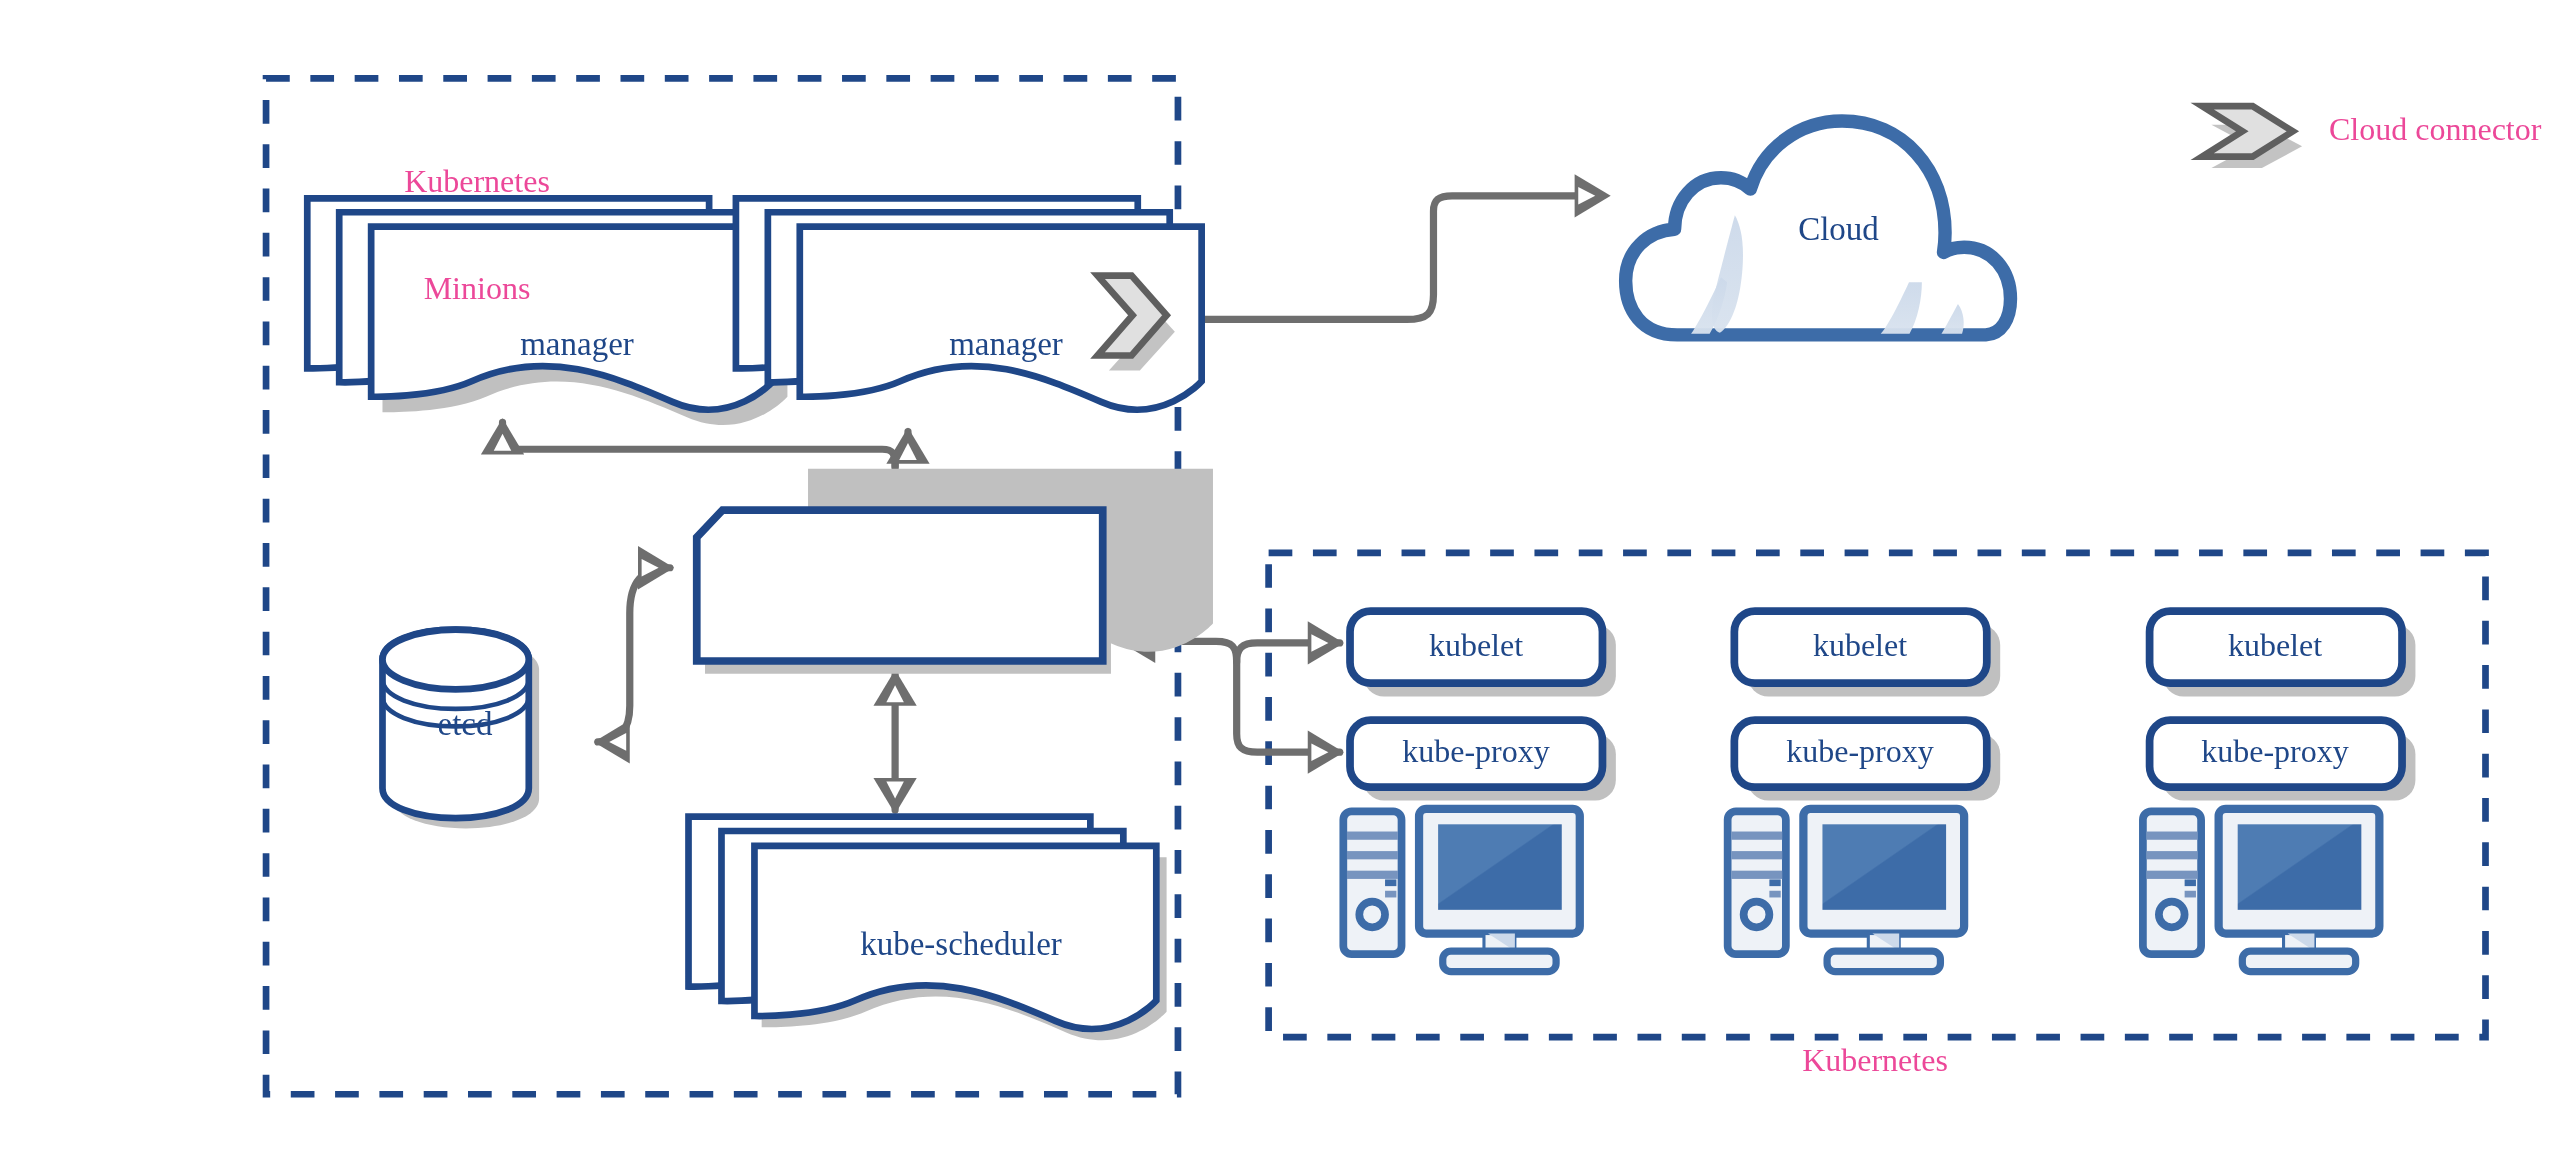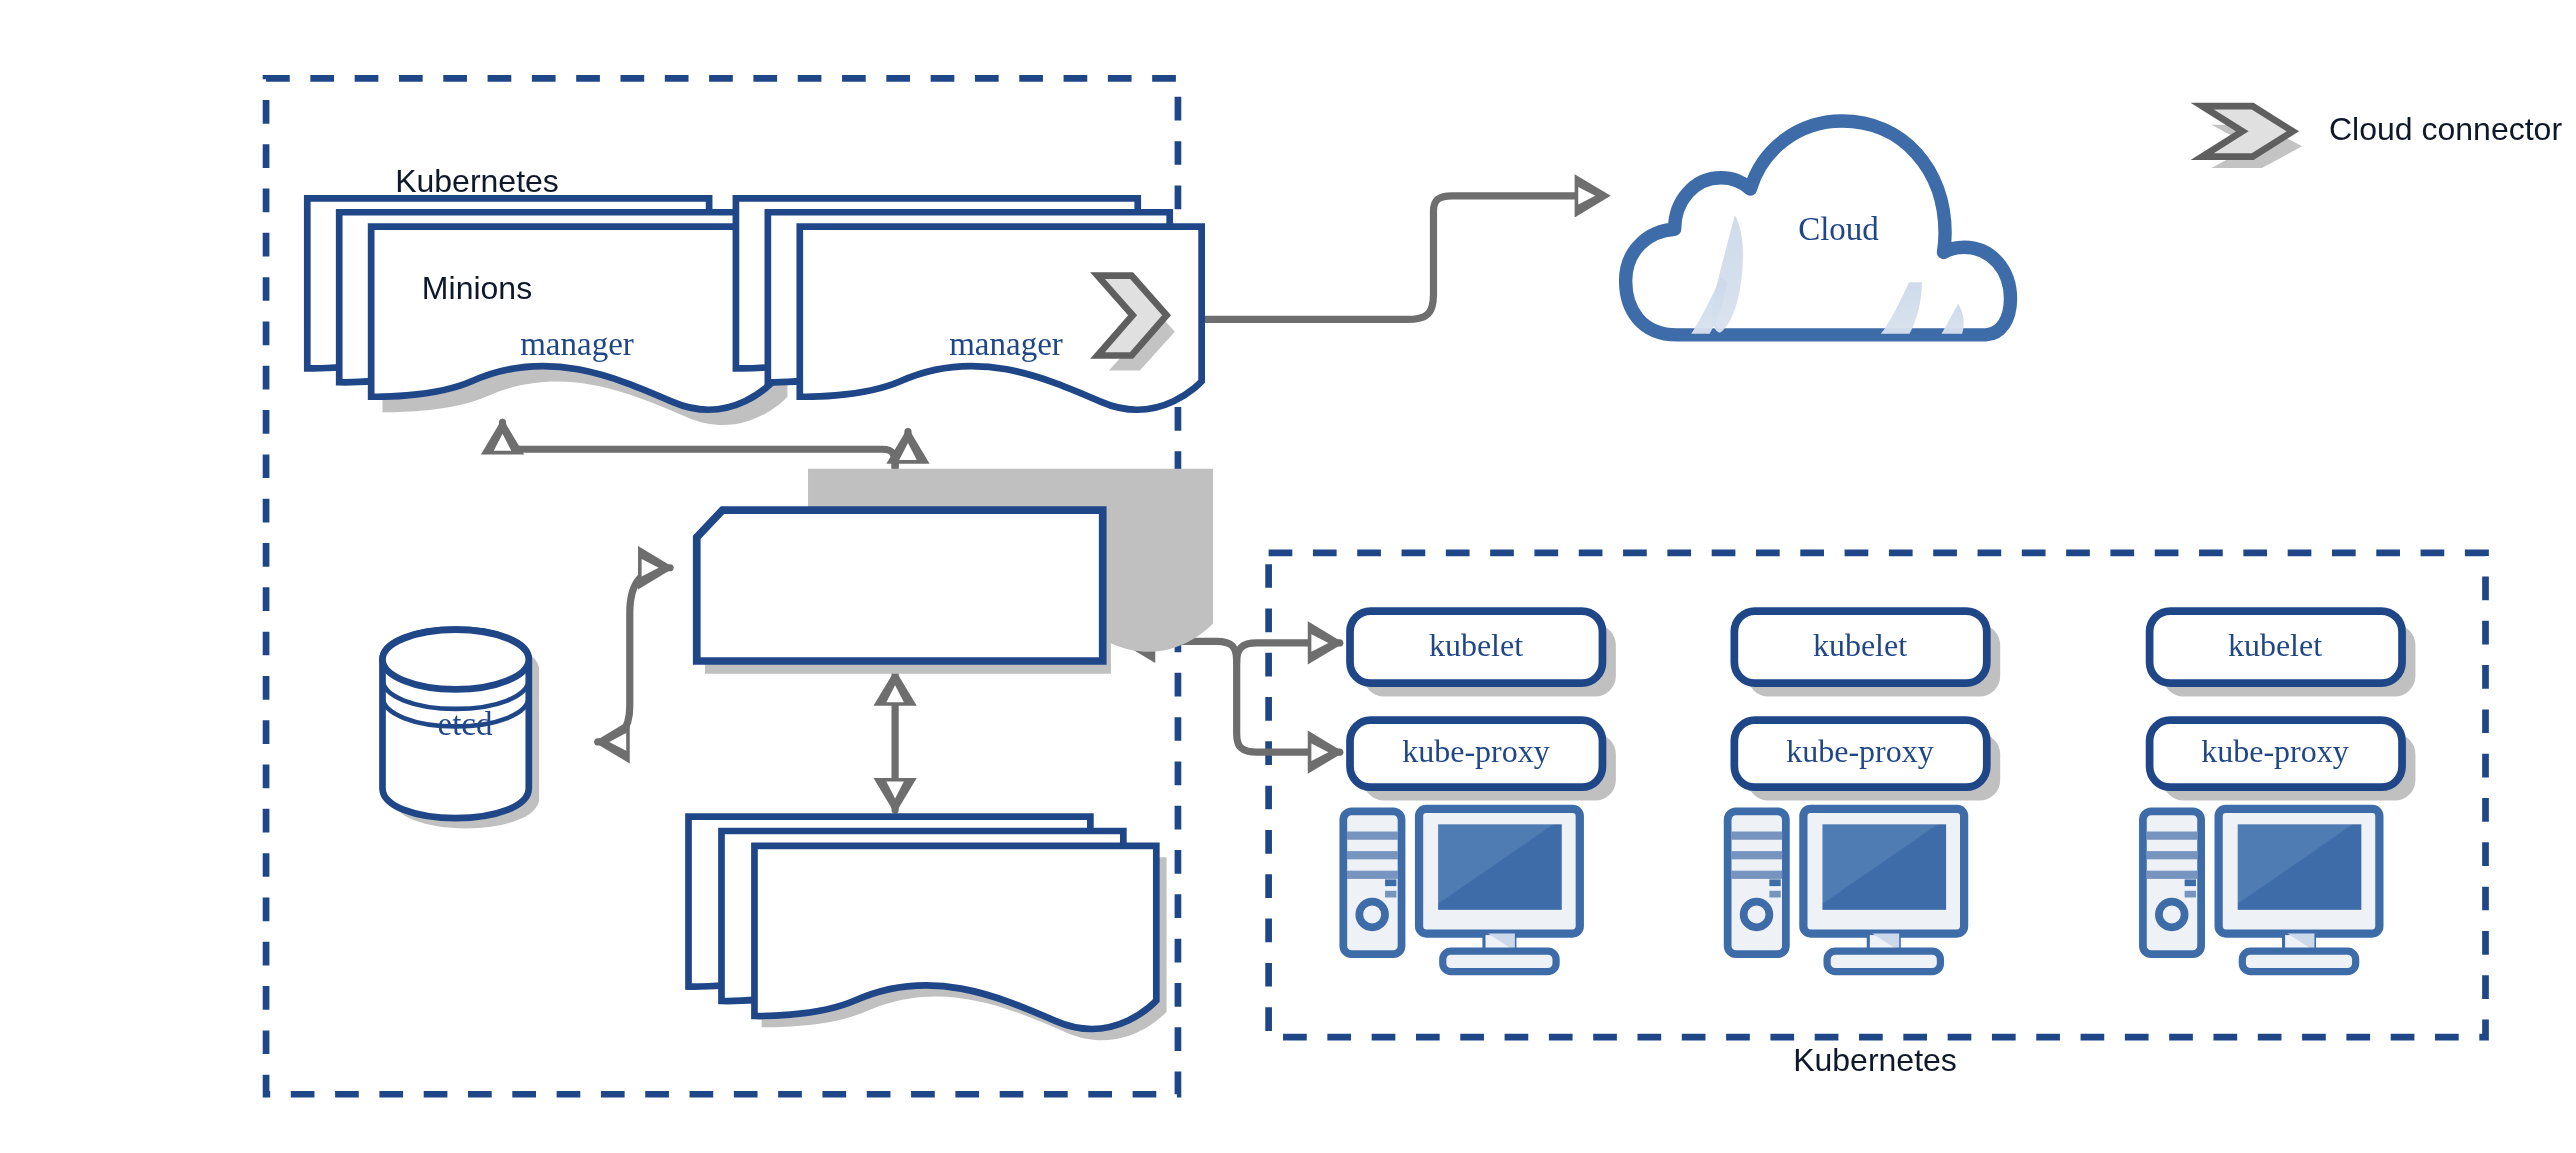--- a/index.html
+++ b/index.html
@@ -1,20 +1,20 @@
 <!DOCTYPE html>
 <html style="font-size:8.2px"><head>
 <meta charset="utf-8">
 <style>
   html,body{margin:0;padding:0;background:#ffffff;}
   body{font-family:"Liberation Serif", serif;}
   #stage{position:relative;width:2665px;height:1153px;background:#ffffff;overflow:hidden;}
   #stage svg{position:absolute;left:0;top:0;}
   .lbl{position:absolute;white-space:pre;line-height:1.12;}
-  .gray-lbl{color:#0f172a;font-family:Liberation Sans, sans-serif;text-align:center;}
+  .gray-lbl{color:#ec4899;font-family:Liberation Serif, serif;text-align:center;}
   .blue-lbl{color:#1f4788;font-family:Liberation Serif, serif;text-align:center;}
 </style>
 </head>
 <body>
 
 <div id="stage">
 
   <svg width="2665" height="1153" viewBox="0 0 5172 2238" xmlns="http://www.w3.org/2000/svg">
     <defs>
 
@@ -275,20 +275,21 @@
     <div>manager</div>
   </div>
 
   <div class="lbl blue-lbl" style="left:810px;top:252px;width:392px;font-size:33px;">
     <div>manager</div>
   </div>
 
 
   <div class="lbl blue-lbl" style="left:392px;top:706px;width:146px;font-size:33px;">etcd</div>
 
+  <div class="lbl blue-lbl" style="left:765px;top:926px;width:392px;font-size:33px;">kube-scheduler</div>
 
   <div class="lbl blue-lbl" style="left:1756px;top:211px;width:165px;font-size:33px;">Cloud</div>
 
   <div class="lbl blue-lbl" style="left:1350px;top:628px;width:252px;font-size:32px;">kubelet</div>
   <div class="lbl blue-lbl" style="left:1350px;top:734px;width:252px;font-size:32px;">kube-proxy</div>
 
   <div class="lbl blue-lbl" style="left:1734px;top:628px;width:252px;font-size:32px;">kubelet</div>
   <div class="lbl blue-lbl" style="left:1734px;top:734px;width:252px;font-size:32px;">kube-proxy</div>
 
   <div class="lbl blue-lbl" style="left:2149px;top:628px;width:252px;font-size:32px;">kubelet</div>

